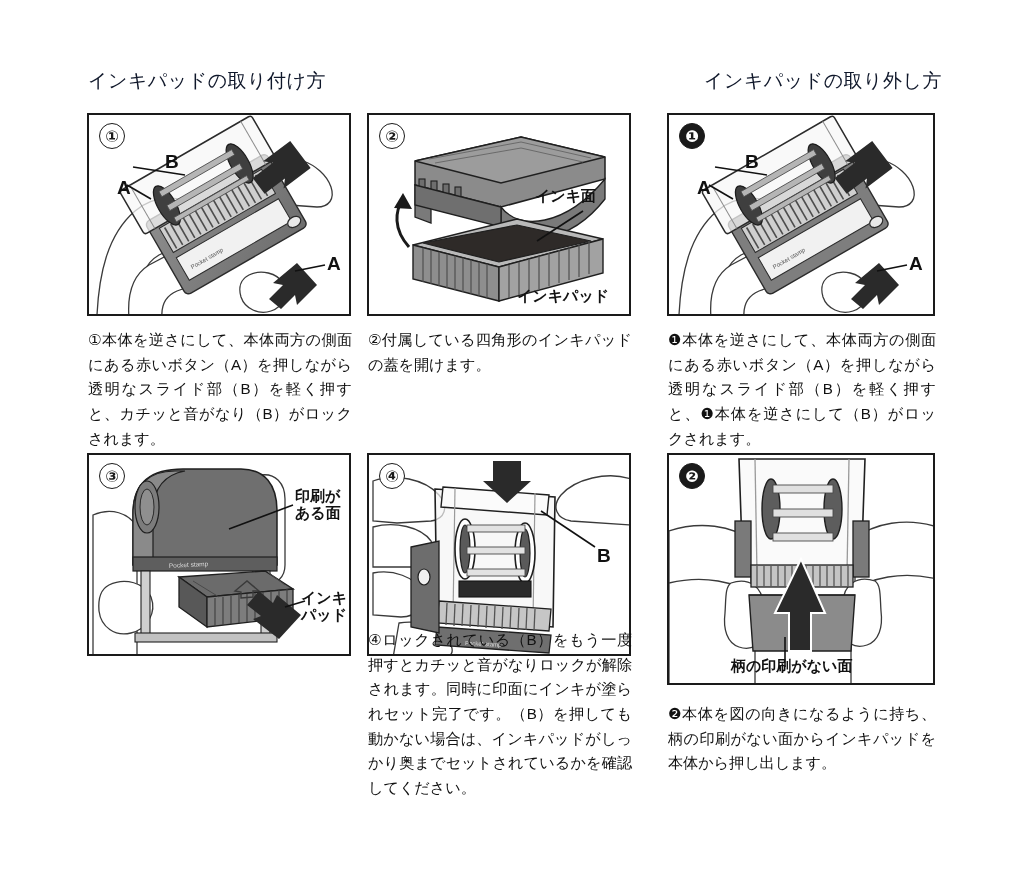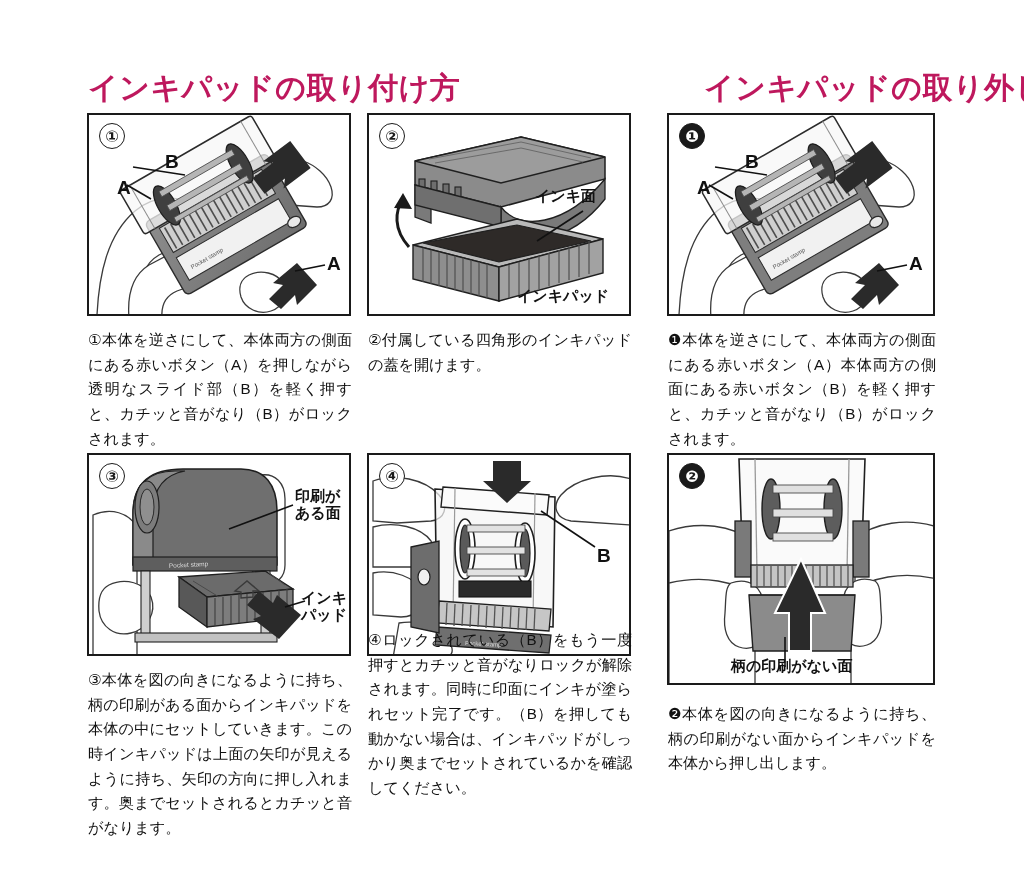--- a/index.html
+++ b/index.html
@@ -17,24 +17,24 @@
   }
 
   .page {
     position: absolute;
     inset: 0;
   }
 
   
   .section-title {
     position: absolute;
-    font-size: 30px;
-    font-weight: 700;
+    font-size: 19px;
+    font-weight: 400;
     letter-spacing: 0.5px;
-    color: #be185d;
+    color: #0f172a;
     white-space: nowrap;
   }
   #title-install { left: 88px; top: 68px; }
   #title-remove  { left: 668px; top: 68px; margin-left: 36px; }
 
   
   .panel {
     position: absolute;
     border: 2px solid #1a1a1a;
     background: #ffffff;
@@ -490,18 +490,17 @@
 
       <line x1="116" y1="182" x2="116" y2="212" stroke="#111" stroke-width="1.6"></line>
     </svg>
 
     <div class="panel-badge filled">❷</div>
     <div class="callout" style="left:62px; top:202px;">柄の印刷がない面</div>
   </div>
 
   <div class="caption" id="caption-1">①本体を逆さにして、本体両方の側面にある赤いボタン（A）を押しながら透明なスライド部（B）を軽く押すと、カチッと音がなり（B）がロックされます。</div>
   <div class="caption" id="caption-2">②付属している四角形のインキパッドの蓋を開けます。</div>
-  <div class="caption" id="caption-r1">❶本体を逆さにして、本体両方の側面にある赤いボタン（A）本体両方の側面にある赤いボタン（B）を軽く押すと、カチッと音がなり（B）がロックされます。</div>
-  <div class="caption" id="caption-3">③本体を図の向きになるように持ち、柄の印刷がある面からインキパッドを本体の中にセットしていきます。この時インキパッドは上面の矢印が見えるように持ち、矢印の方向に押し入れます。奥までセットされるとカチッと音がなります。</div>
+  <div class="caption" id="caption-r1">❶本体を逆さにして、本体両方の側面にある赤いボタン（A）を押しながら透明なスライド部（B）を軽く押すと、❶本体を逆さにして（B）がロックされます。</div>
   <div class="caption" id="caption-4">④ロックされている（B）をもう一度押すとカチッと音がなりロックが解除されます。同時に印面にインキが塗られセット完了です。（B）を押しても動かない場合は、インキパッドがしっかり奥までセットされているかを確認してください。</div>
   <div class="caption" id="caption-r2">❷本体を図の向きになるように持ち、柄の印刷がない面からインキパッドを本体から押し出します。</div>
 
 </div>
 
 </body></html>

